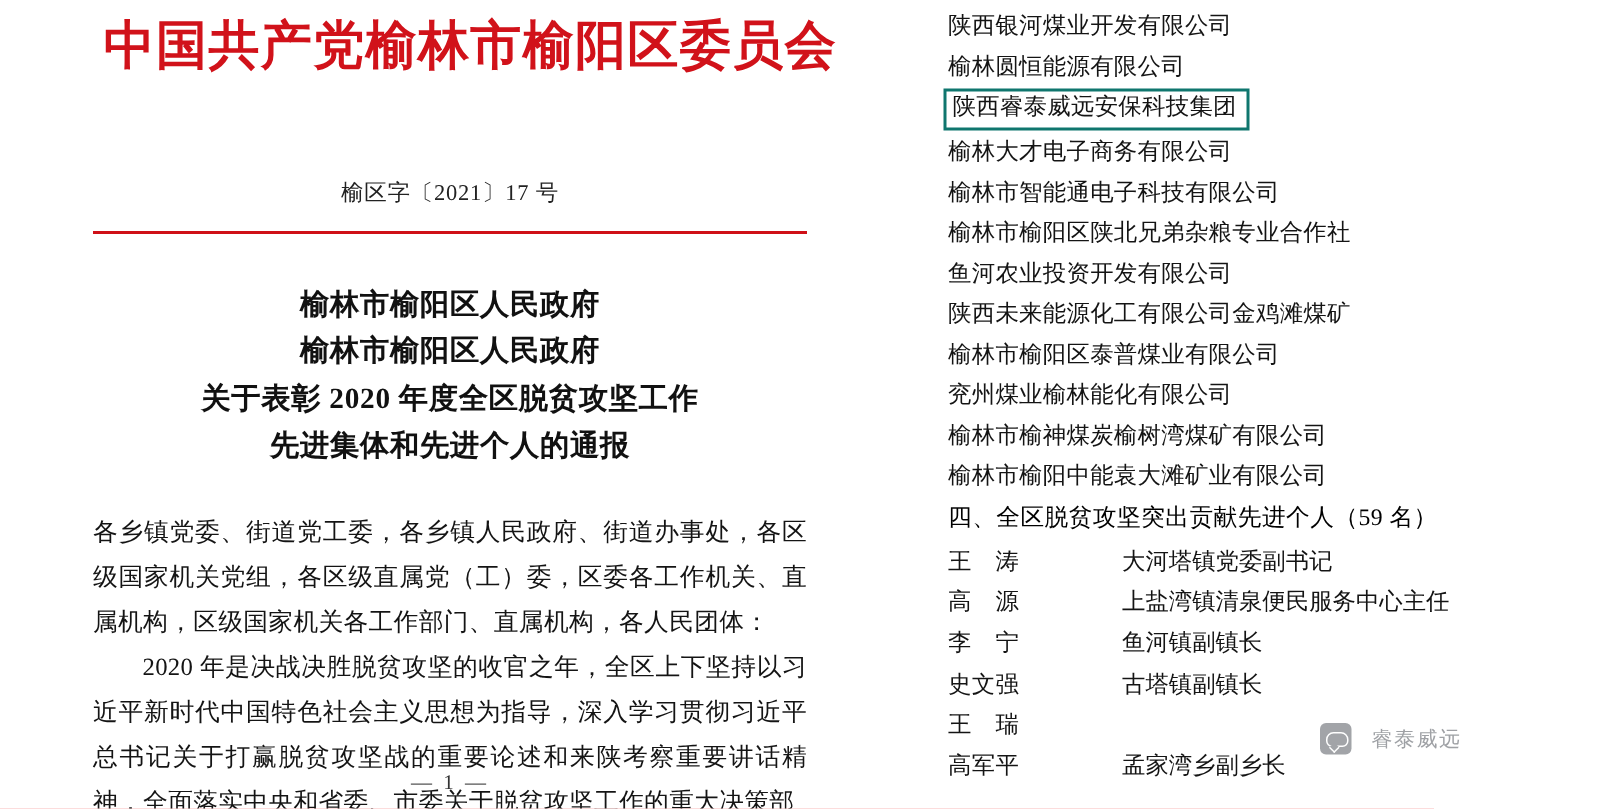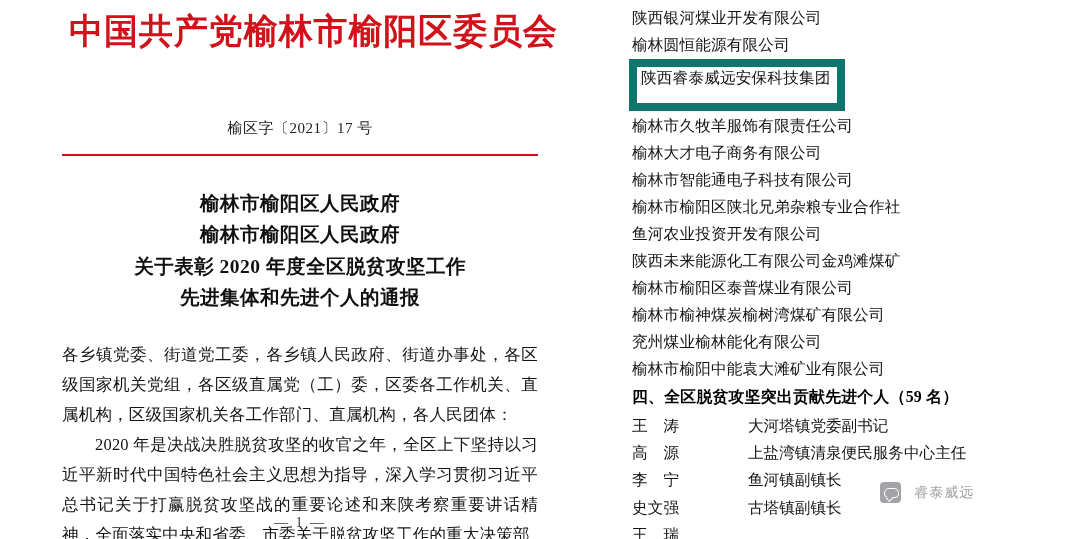--- a/index.html
+++ b/index.html
@@ -102,28 +102,28 @@
   .list-line {
     font-size: 15.6px;
     line-height: 1.735;
     color: #141414;
     letter-spacing: 0.2px;
     white-space: nowrap;
     position: relative;
   }
   .list-line.highlight {
     display: inline-block;
-    border: 8px solid #0f766e;
-    padding: 0px 6px 13px 4px;
+    border: 2px solid #0f766e;
+    padding: 0px 6px 1px 4px;
     margin: 1px 0 1px -3px;
     line-height: 1.45;
   }
   .section-head {
     font-size: 15.8px;
-    font-weight: bold;
+    font-weight: normal;
     line-height: 1.9;
     color: #000;
     letter-spacing: 0.3px;
     white-space: nowrap;
   }
   .person-row {
     font-size: 15.6px;
     line-height: 1.74;
     color: #141414;
     white-space: nowrap;
@@ -205,29 +205,28 @@
       <p class="indent">2020 年是决战决胜脱贫攻坚的收官之年，全区上下坚持以习近平新时代中国特色社会主义思想为指导，深入学习贯彻习近平总书记关于打赢脱贫攻坚战的重要论述和来陕考察重要讲话精神，全面落实中央和省委、市委关于脱贫攻坚工作的重大决策部</p>
     </div>
 
     <div class="page-num">— 1 —</div>
   </div>
 
   <div class="right-doc">
     <div class="list-line">陕西银河煤业开发有限公司</div>
     <div class="list-line">榆林圆恒能源有限公司</div>
     <div><span class="list-line highlight">陕西睿泰威远安保科技集团</span></div>
-    <div class="list-line">榆林市久牧羊服饰有限责任公司</div>
     <div class="list-line">榆林大才电子商务有限公司</div>
     <div class="list-line">榆林市智能通电子科技有限公司</div>
     <div class="list-line">榆林市榆阳区陕北兄弟杂粮专业合作社</div>
     <div class="list-line">鱼河农业投资开发有限公司</div>
     <div class="list-line">陕西未来能源化工有限公司金鸡滩煤矿</div>
     <div class="list-line">榆林市榆阳区泰普煤业有限公司</div>
+    <div class="list-line">兖州煤业榆林能化有限公司</div>
     <div class="list-line">榆林市榆神煤炭榆树湾煤矿有限公司</div>
-    <div class="list-line">兖州煤业榆林能化有限公司</div>
     <div class="list-line">榆林市榆阳中能袁大滩矿业有限公司</div>
 
     <div class="section-head">四、全区脱贫攻坚突出贡献先进个人（59 名）</div>
 
     <div class="person-row">
       <span class="person-name">王　涛</span>
       <span class="person-title">大河塔镇党委副书记</span>
     </div>
     <div class="person-row">
       <span class="person-name">高　源</span>

